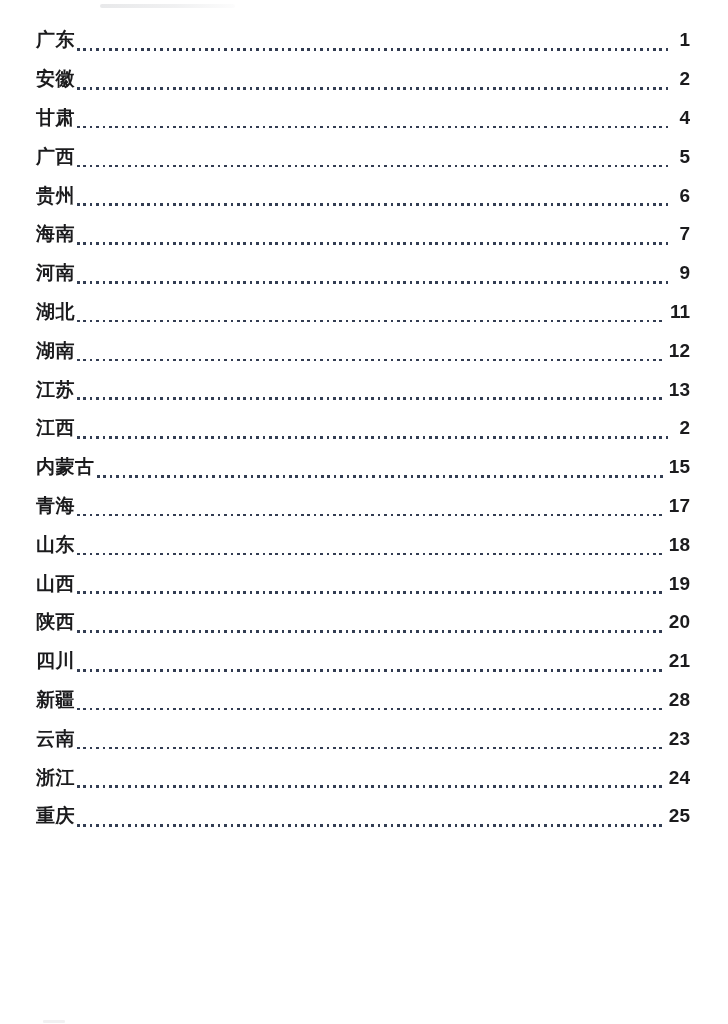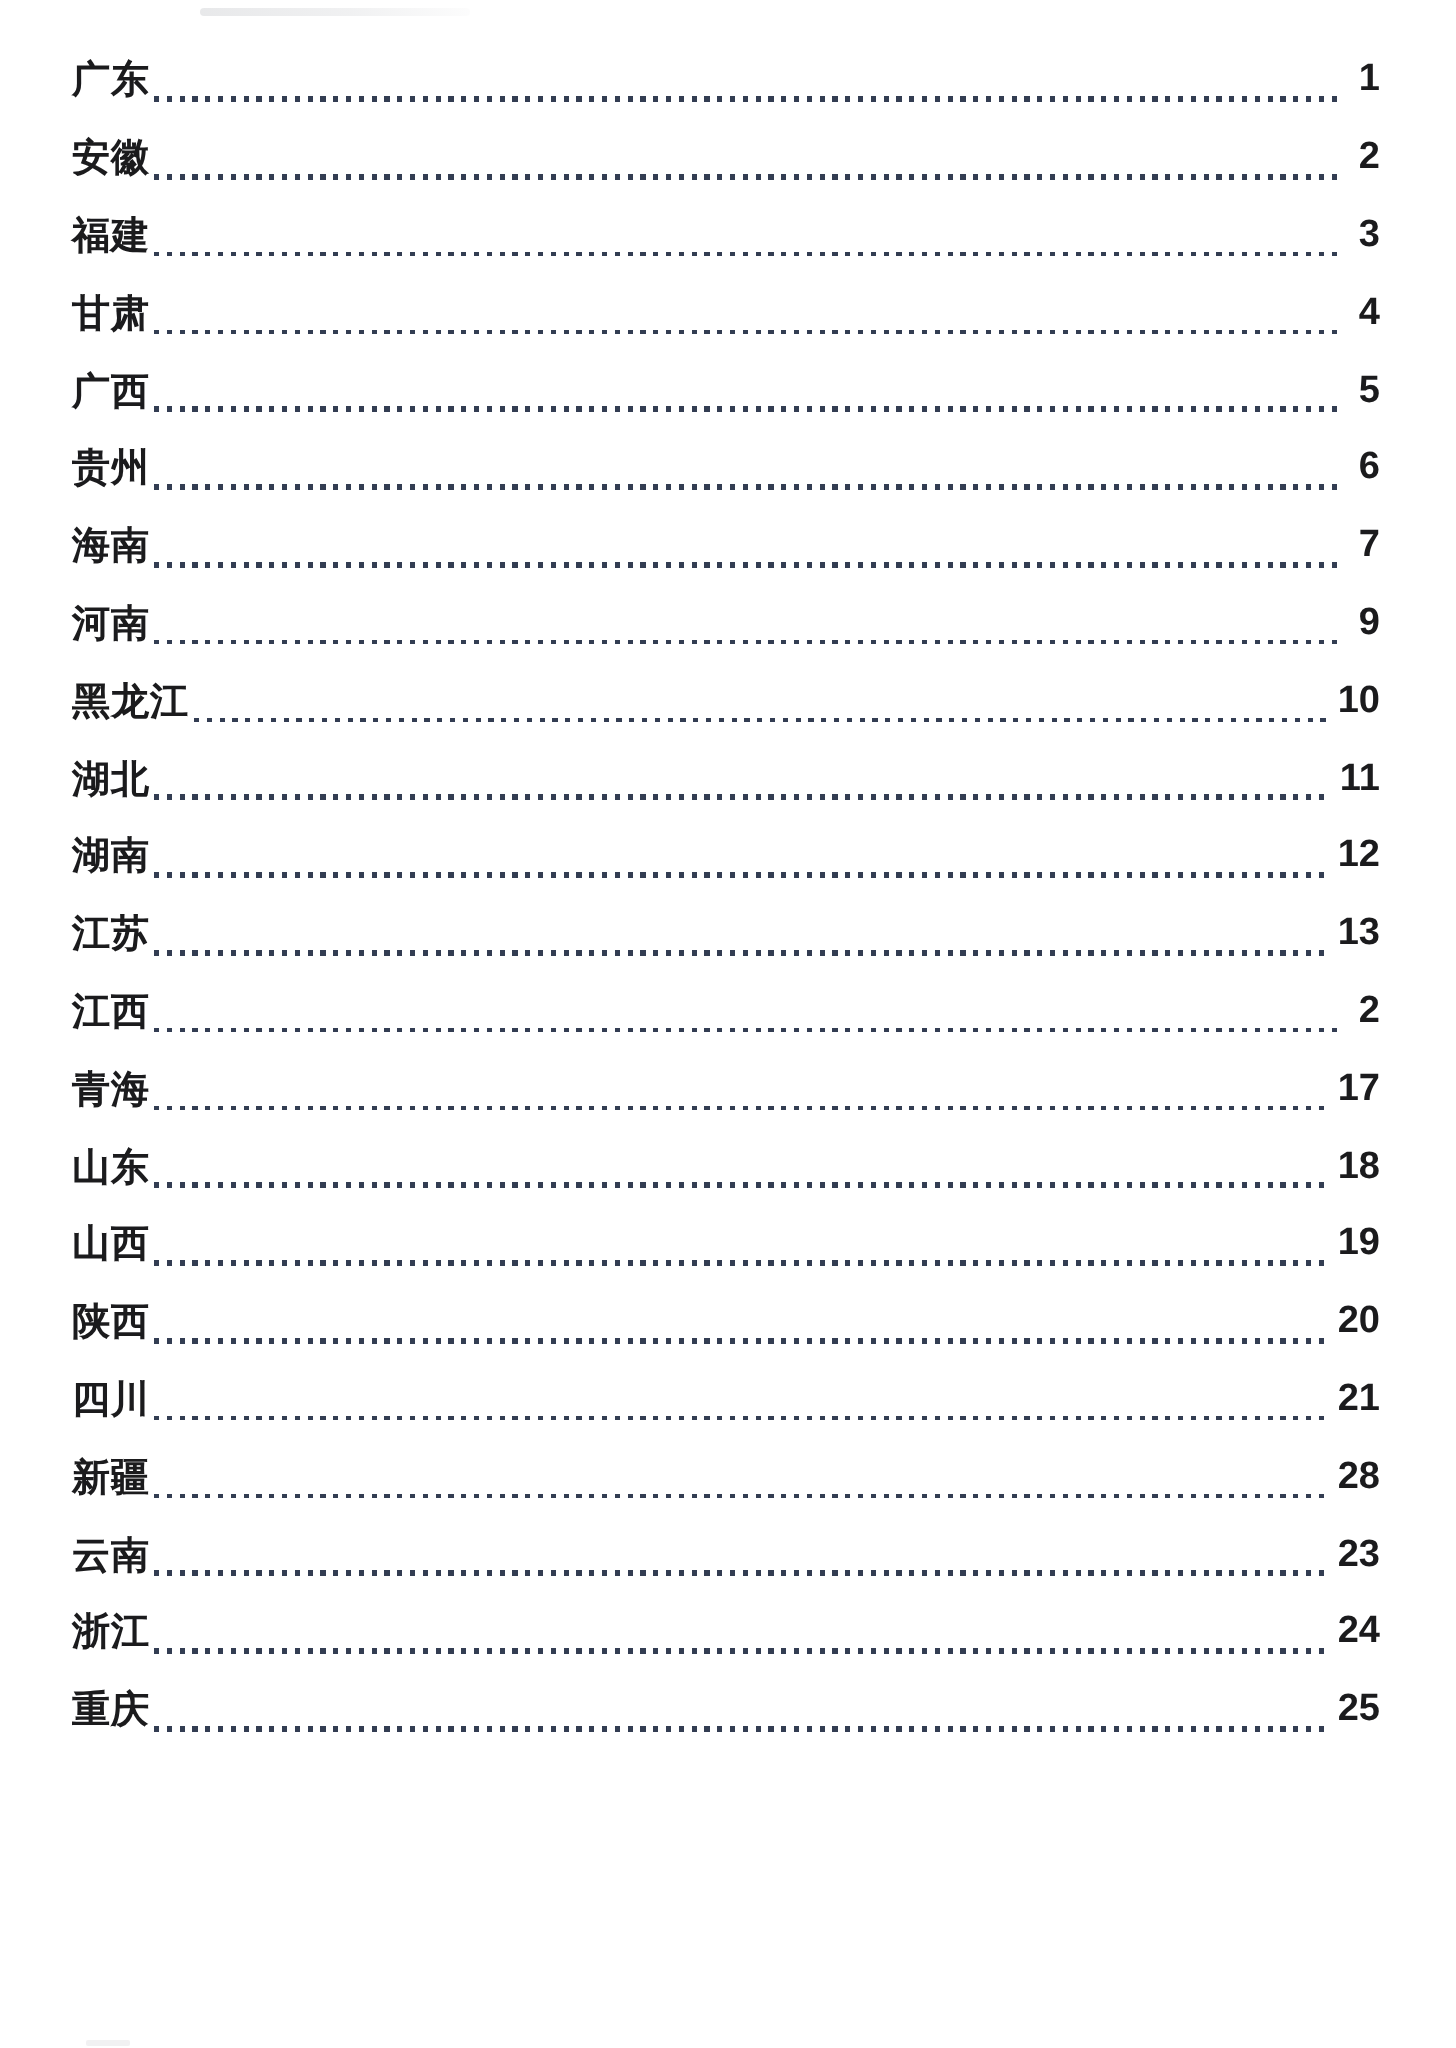--- a/index.html
+++ b/index.html
@@ -89,25 +89,20 @@
       <span class="label">广东</span>
       <span class="leader"></span>
       <span class="pagenum">1</span>
     </div>
       <div class="row">
       <span class="label">安徽</span>
       <span class="leader"></span>
       <span class="pagenum">2</span>
     </div>
       <div class="row">
-      <span class="label">福建</span>
-      <span class="leader"></span>
-      <span class="pagenum">3</span>
-    </div>
-      <div class="row">
       <span class="label">甘肃</span>
       <span class="leader"></span>
       <span class="pagenum">4</span>
     </div>
       <div class="row">
       <span class="label">广西</span>
       <span class="leader"></span>
       <span class="pagenum">5</span>
     </div>
       <div class="row">
@@ -119,43 +114,43 @@
       <span class="label">海南</span>
       <span class="leader"></span>
       <span class="pagenum">7</span>
     </div>
       <div class="row">
       <span class="label">河南</span>
       <span class="leader"></span>
       <span class="pagenum">9</span>
     </div>
       <div class="row">
-      <span class="label">黑龙江</span>
-      <span class="leader"></span>
-      <span class="pagenum">10</span>
-    </div>
-      <div class="row">
       <span class="label">湖北</span>
       <span class="leader"></span>
       <span class="pagenum">11</span>
     </div>
       <div class="row">
       <span class="label">湖南</span>
       <span class="leader"></span>
       <span class="pagenum">12</span>
     </div>
       <div class="row">
       <span class="label">江苏</span>
       <span class="leader"></span>
       <span class="pagenum">13</span>
     </div>
       <div class="row">
       <span class="label">江西</span>
       <span class="leader"></span>
       <span class="pagenum">2</span>
+    </div>
+      <div class="row">
+      <span class="label">内蒙古</span>
+      <span class="leader"></span>
+      <span class="pagenum">15</span>
     </div>
       <div class="row">
       <span class="label">青海</span>
       <span class="leader"></span>
       <span class="pagenum">17</span>
     </div>
       <div class="row">
       <span class="label">山东</span>
       <span class="leader"></span>
       <span class="pagenum">18</span>

